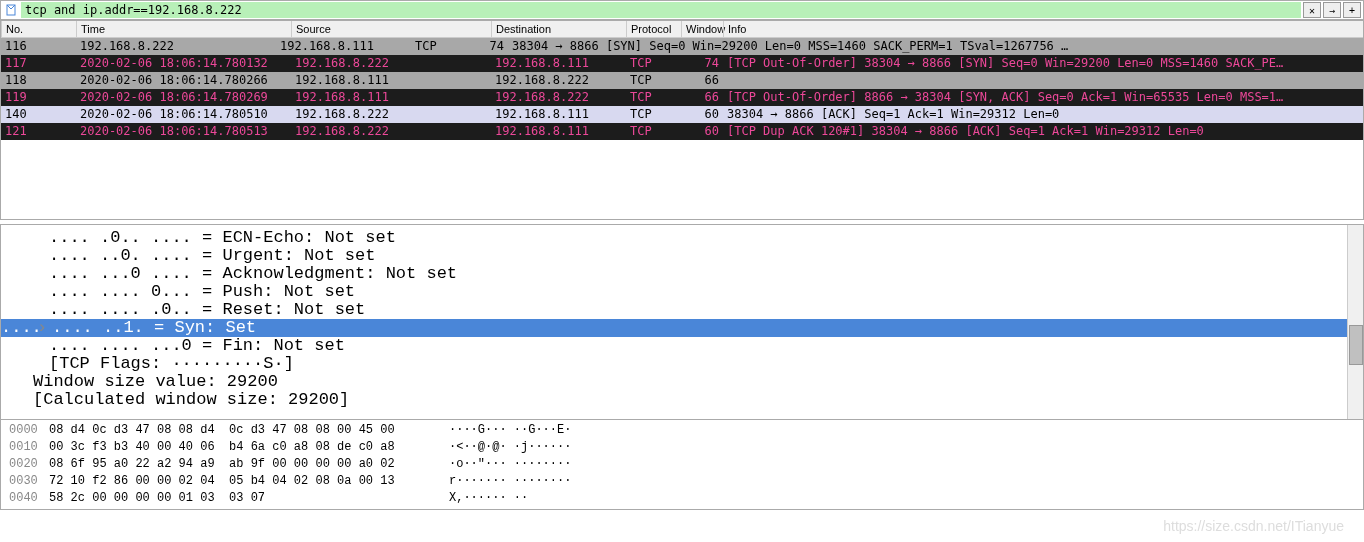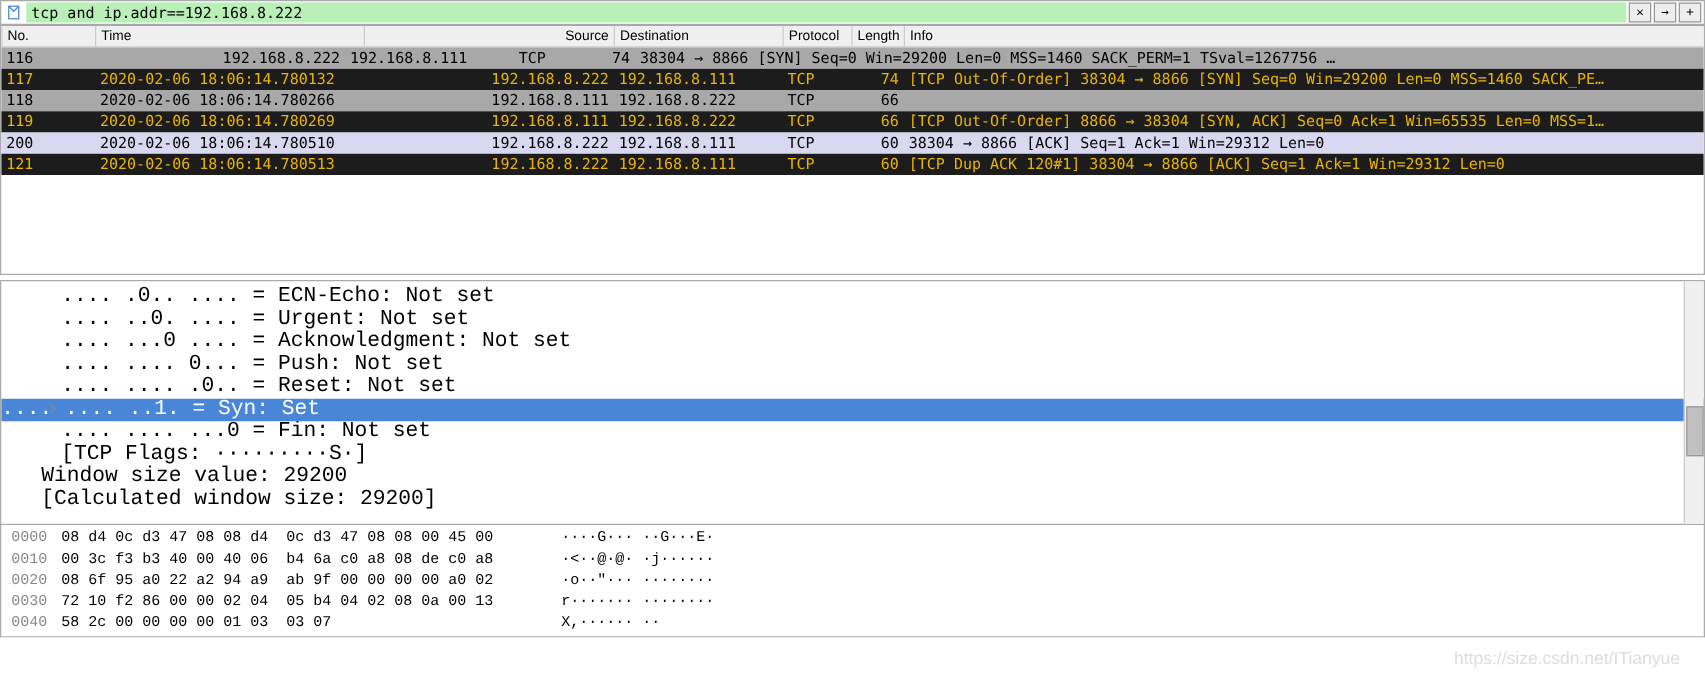--- a/index.html
+++ b/index.html
@@ -7,31 +7,31 @@
 .filter-bar { display: flex; align-items: center; background: #fff; border: 1px solid #aaa; height: 20px; justify-content: center; }
 .filter-icon { width: 16px; height: 16px; margin: 0 2px; display: flex; align-items: center; justify-content: center; }
 .filter-input { flex: 1; border: none; background: #b8f0b8; font-family: inherit; font-size: 12px; padding: 1px 4px; height: 16px; }
 .filter-btns { display: flex; gap: 2px; padding: 0 2px; }
 .fbtn { width: 18px; height: 16px; border: 1px solid #999; background: #eee; font-size: 10px; display: flex; align-items: center; justify-content: center; cursor: pointer; }
 .packet-pane { border: 1px solid #aaa; height: 200px; overflow: hidden; }
 .headers { display: flex; background: #f0f0f0; border-bottom: 1px solid #ccc; font-family: Arial, sans-serif; font-size: 11px; }
 .headers > div { padding: 2px 4px; border-left: 1px solid #ccc; }
 .col-no { width: 75px; }
 .col-time { width: 215px; }
-.col-src { width: 200px; text-align: right; }
+.col-src { width: 200px; }
 .col-dst { width: 135px; }
 .col-proto { width: 55px; }
 .col-len { width: 42px; text-align: right; }
 .col-info { flex: 1; white-space: nowrap; overflow: hidden; }
 .rows { }
 .row { display: flex; font-size: 12px; line-height: 17px; white-space: pre; }
 .row > div { padding: 0 4px; overflow: hidden; }
 .row .col-no { text-align: left; padding-right: 4px; }
 .row-gray { background: #a8a8a8; }
-.row-dark { background: #1c1c1c; color: #eab308; }
+.row-dark { background: #1c1c1c; color: #ec4899; }
 .row-sel { background: #d8d9f0; }
 .mid-pane { border: 1px solid #aaa; height: 196px; overflow: auto; margin-top: 4px; position: relative; }
 .tree { padding: 4px 0 4px 48px; font-size: 17px; line-height: 18px; white-space: pre; font-family: "Courier New", monospace; }
 .tree-line { padding: 0; }
 .tree-sel { background: #4a86d8; color: #fff; margin-left: -48px; padding-left: 48px; position: relative; }
 .tree-sel::before { content: "›"; position: absolute; left: 36px; color: #888; }
 .tree-indent { padding-left: 0px; }
 .scrollbar { position: absolute; right: 0; top: 0; width: 16px; height: 100%; background: #f0f0f0; border-left: 1px solid #ccc; }
 .scroll-thumb { background: #c0c0c0; border: 1px solid #999; width: 14px; height: 40px; position: absolute; top: 100px; left: 1px; }
 .hex-pane { border: 1px solid #aaa; border-top: none; font-size: 12px; font-family: "Courier New", monospace; padding: 2px 8px; line-height: 17px; white-space: pre; }
@@ -59,29 +59,29 @@
   </div>
 </div>
 
 <div class="packet-pane">
   <div class="headers">
     <div class="col-no">No.</div>
     <div class="col-time">Time</div>
     <div class="col-src">Source</div>
     <div class="col-dst">Destination</div>
     <div class="col-proto">Protocol</div>
-    <div class="col-len">Length</div>
+    <div class="col-len">Window</div>
     <div class="col-info">Info</div>
   </div>
   <div class="rows" id="packet-rows">
       <div class="row row-gray"><div class="col-no">116</div><div class="col-src">192.168.8.222</div><div class="col-dst">192.168.8.111</div><div class="col-proto">TCP</div><div class="col-len">74</div><div class="col-info">38304 → 8866 [SYN] Seq=0 Win=29200 Len=0 MSS=1460 SACK_PERM=1 TSval=1267756 …</div></div>
       <div class="row row-dark"><div class="col-no">117</div><div class="col-time">2020-02-06 18:06:14.780132</div><div class="col-src">192.168.8.222</div><div class="col-dst">192.168.8.111</div><div class="col-proto">TCP</div><div class="col-len">74</div><div class="col-info">[TCP Out-Of-Order] 38304 → 8866 [SYN] Seq=0 Win=29200 Len=0 MSS=1460 SACK_PE…</div></div>
       <div class="row row-gray"><div class="col-no">118</div><div class="col-time">2020-02-06 18:06:14.780266</div><div class="col-src">192.168.8.111</div><div class="col-dst">192.168.8.222</div><div class="col-proto">TCP</div><div class="col-len">66</div></div>
       <div class="row row-dark"><div class="col-no">119</div><div class="col-time">2020-02-06 18:06:14.780269</div><div class="col-src">192.168.8.111</div><div class="col-dst">192.168.8.222</div><div class="col-proto">TCP</div><div class="col-len">66</div><div class="col-info">[TCP Out-Of-Order] 8866 → 38304 [SYN, ACK] Seq=0 Ack=1 Win=65535 Len=0 MSS=1…</div></div>
-      <div class="row row-sel"><div class="col-no">200</div><div class="col-time">2020-02-06 18:06:14.780510</div><div class="col-src">192.168.8.222</div><div class="col-dst">192.168.8.111</div><div class="col-proto">TCP</div><div class="col-len">60</div><div class="col-info">38304 → 8866 [ACK] Seq=1 Ack=1 Win=29312 Len=0</div></div>
+      <div class="row row-sel"><div class="col-no">140</div><div class="col-time">2020-02-06 18:06:14.780510</div><div class="col-src">192.168.8.222</div><div class="col-dst">192.168.8.111</div><div class="col-proto">TCP</div><div class="col-len">60</div><div class="col-info">38304 → 8866 [ACK] Seq=1 Ack=1 Win=29312 Len=0</div></div>
       <div class="row row-dark"><div class="col-no">121</div><div class="col-time">2020-02-06 18:06:14.780513</div><div class="col-src">192.168.8.222</div><div class="col-dst">192.168.8.111</div><div class="col-proto">TCP</div><div class="col-len">60</div><div class="col-info">[TCP Dup ACK 120#1] 38304 → 8866 [ACK] Seq=1 Ack=1 Win=29312 Len=0</div></div>
     </div>
 </div>
 
 <div class="mid-pane">
   <div class="tree" id="tree"><div class="tree-line tree-indent">.... .0.. .... = ECN-Echo: Not set</div><div class="tree-line tree-indent">.... ..0. .... = Urgent: Not set</div><div class="tree-line tree-indent">.... ...0 .... = Acknowledgment: Not set</div><div class="tree-line tree-indent">.... .... 0... = Push: Not set</div><div class="tree-line tree-indent">.... .... .0.. = Reset: Not set</div><div class="tree-line tree-indent tree-sel">.... .... ..1. = Syn: Set</div><div class="tree-line tree-indent">.... .... ...0 = Fin: Not set</div><div class="tree-line tree-indent">[TCP Flags: ·········S·]</div><div class="tree-line" style="margin-left: -16px;">Window size value: 29200</div><div class="tree-line" style="margin-left: -16px;">[Calculated window size: 29200]</div></div>
   <div class="scrollbar">
     <div class="scroll-thumb"></div>
   </div>
 </div>

